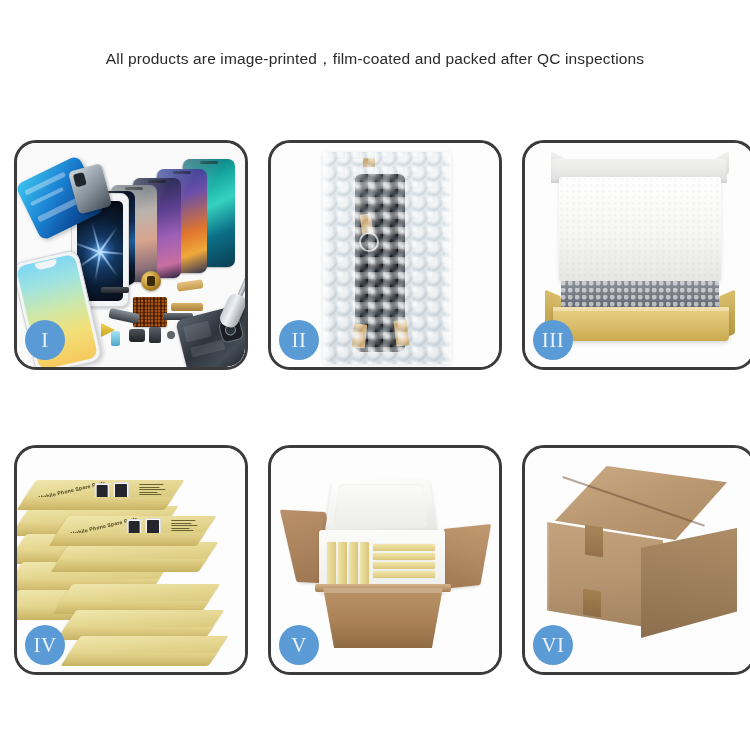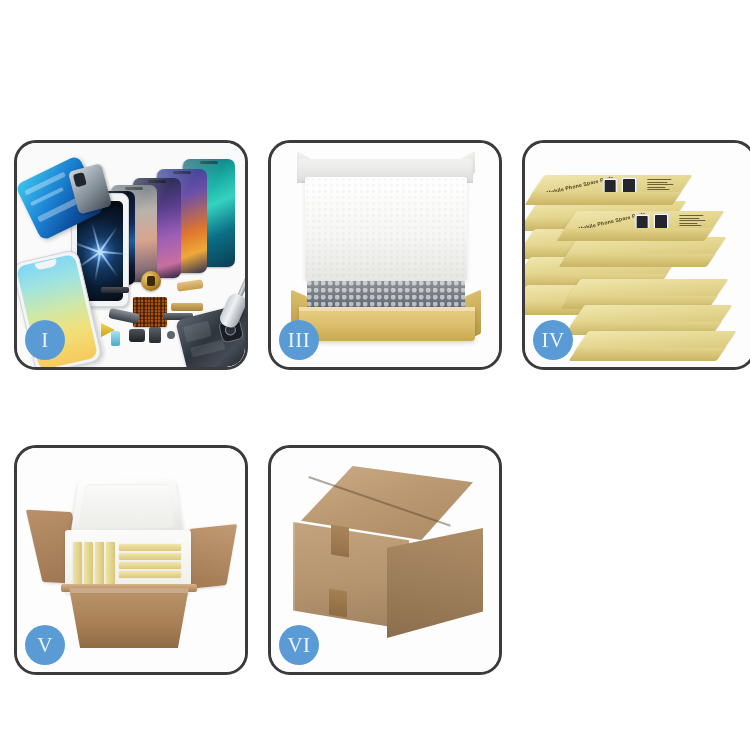--- a/index.html
+++ b/index.html
@@ -359,20 +359,21 @@
     transform: skewY(9deg); }
   .c6 .edgeline { position:absolute; left:6px; top:56px; width:2px; height:108px;
     background:rgba(255,255,255,.18); }
 </style>
 </head>
 <body>
 
 <div class="page">
 
   <div class="header">
+    <div class="subtitle">All products are image-printed，film-coated and packed after QC inspections</div>
   </div>
 
   <div class="grid">
 
     <div class="panel p1">
       <div class="panel-inner">
         <div class="bg"></div>
 
         <div class="phone-fan">
           <div class="fanph f5">
@@ -454,20 +455,40 @@
 
         <div class="driver">
           <div class="shaft"></div>
           <div class="grip"></div>
         </div>
 
         <div class="badge">I</div>
       </div>
     </div>
 
+    <div class="panel p2">
+      <div class="panel-inner">
+        <div class="bg"></div>
+        <div class="bag">
+          <div class="part">
+              <div class="gl"></div>
+            </div>
+          <div class="tape t1"></div>
+          <div class="tape t2"></div>
+          <div class="tape t3"></div>
+          <div class="tape t4"></div>
+          <div class="ring"></div>
+          <div class="bubbles"></div>
+          <div class="bubbles2"></div>
+          <div class="seam"></div>
+          <div class="seamR"></div>
+        </div>
+        <div class="badge">II</div>
+      </div>
+    </div>
 
     <div class="panel p3">
       <div class="panel-inner">
         <div class="bg"></div>
         <div class="lidflapL"></div>
         <div class="lidflapR"></div>
         <div class="lidback"></div>
         <div class="foam"></div>
         <div class="wrap"></div>
         <div class="boxleft"></div>

